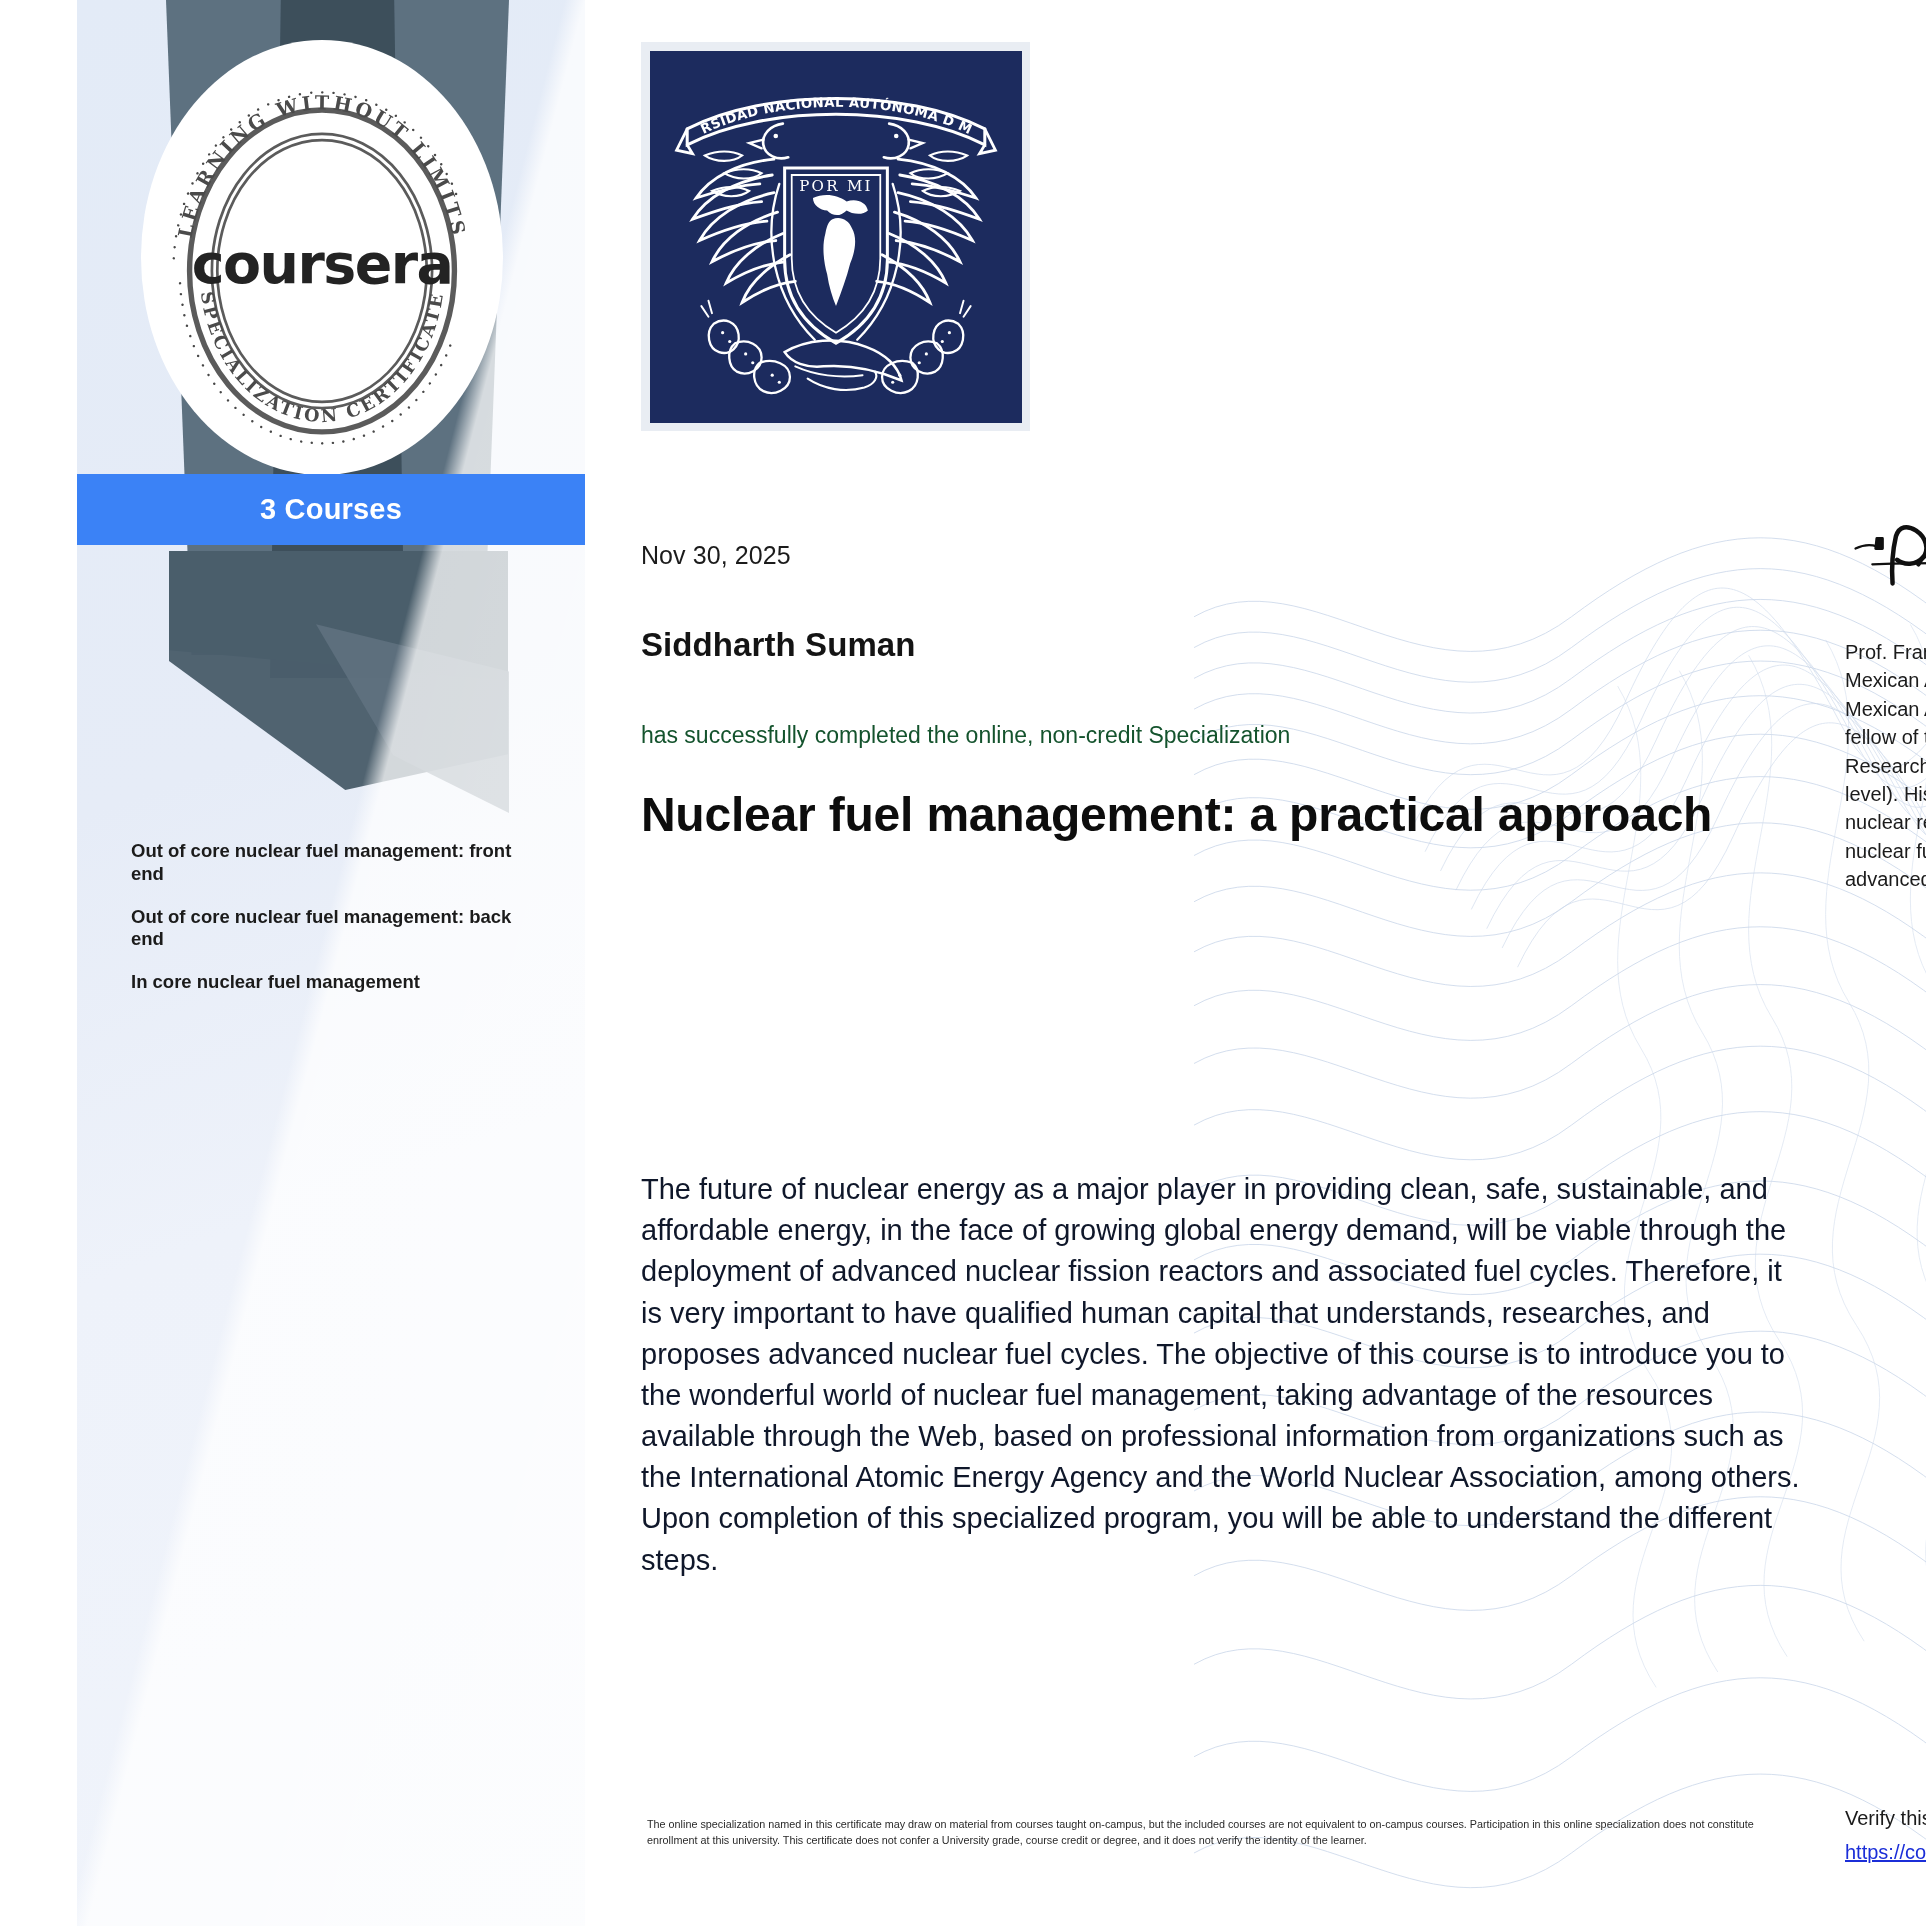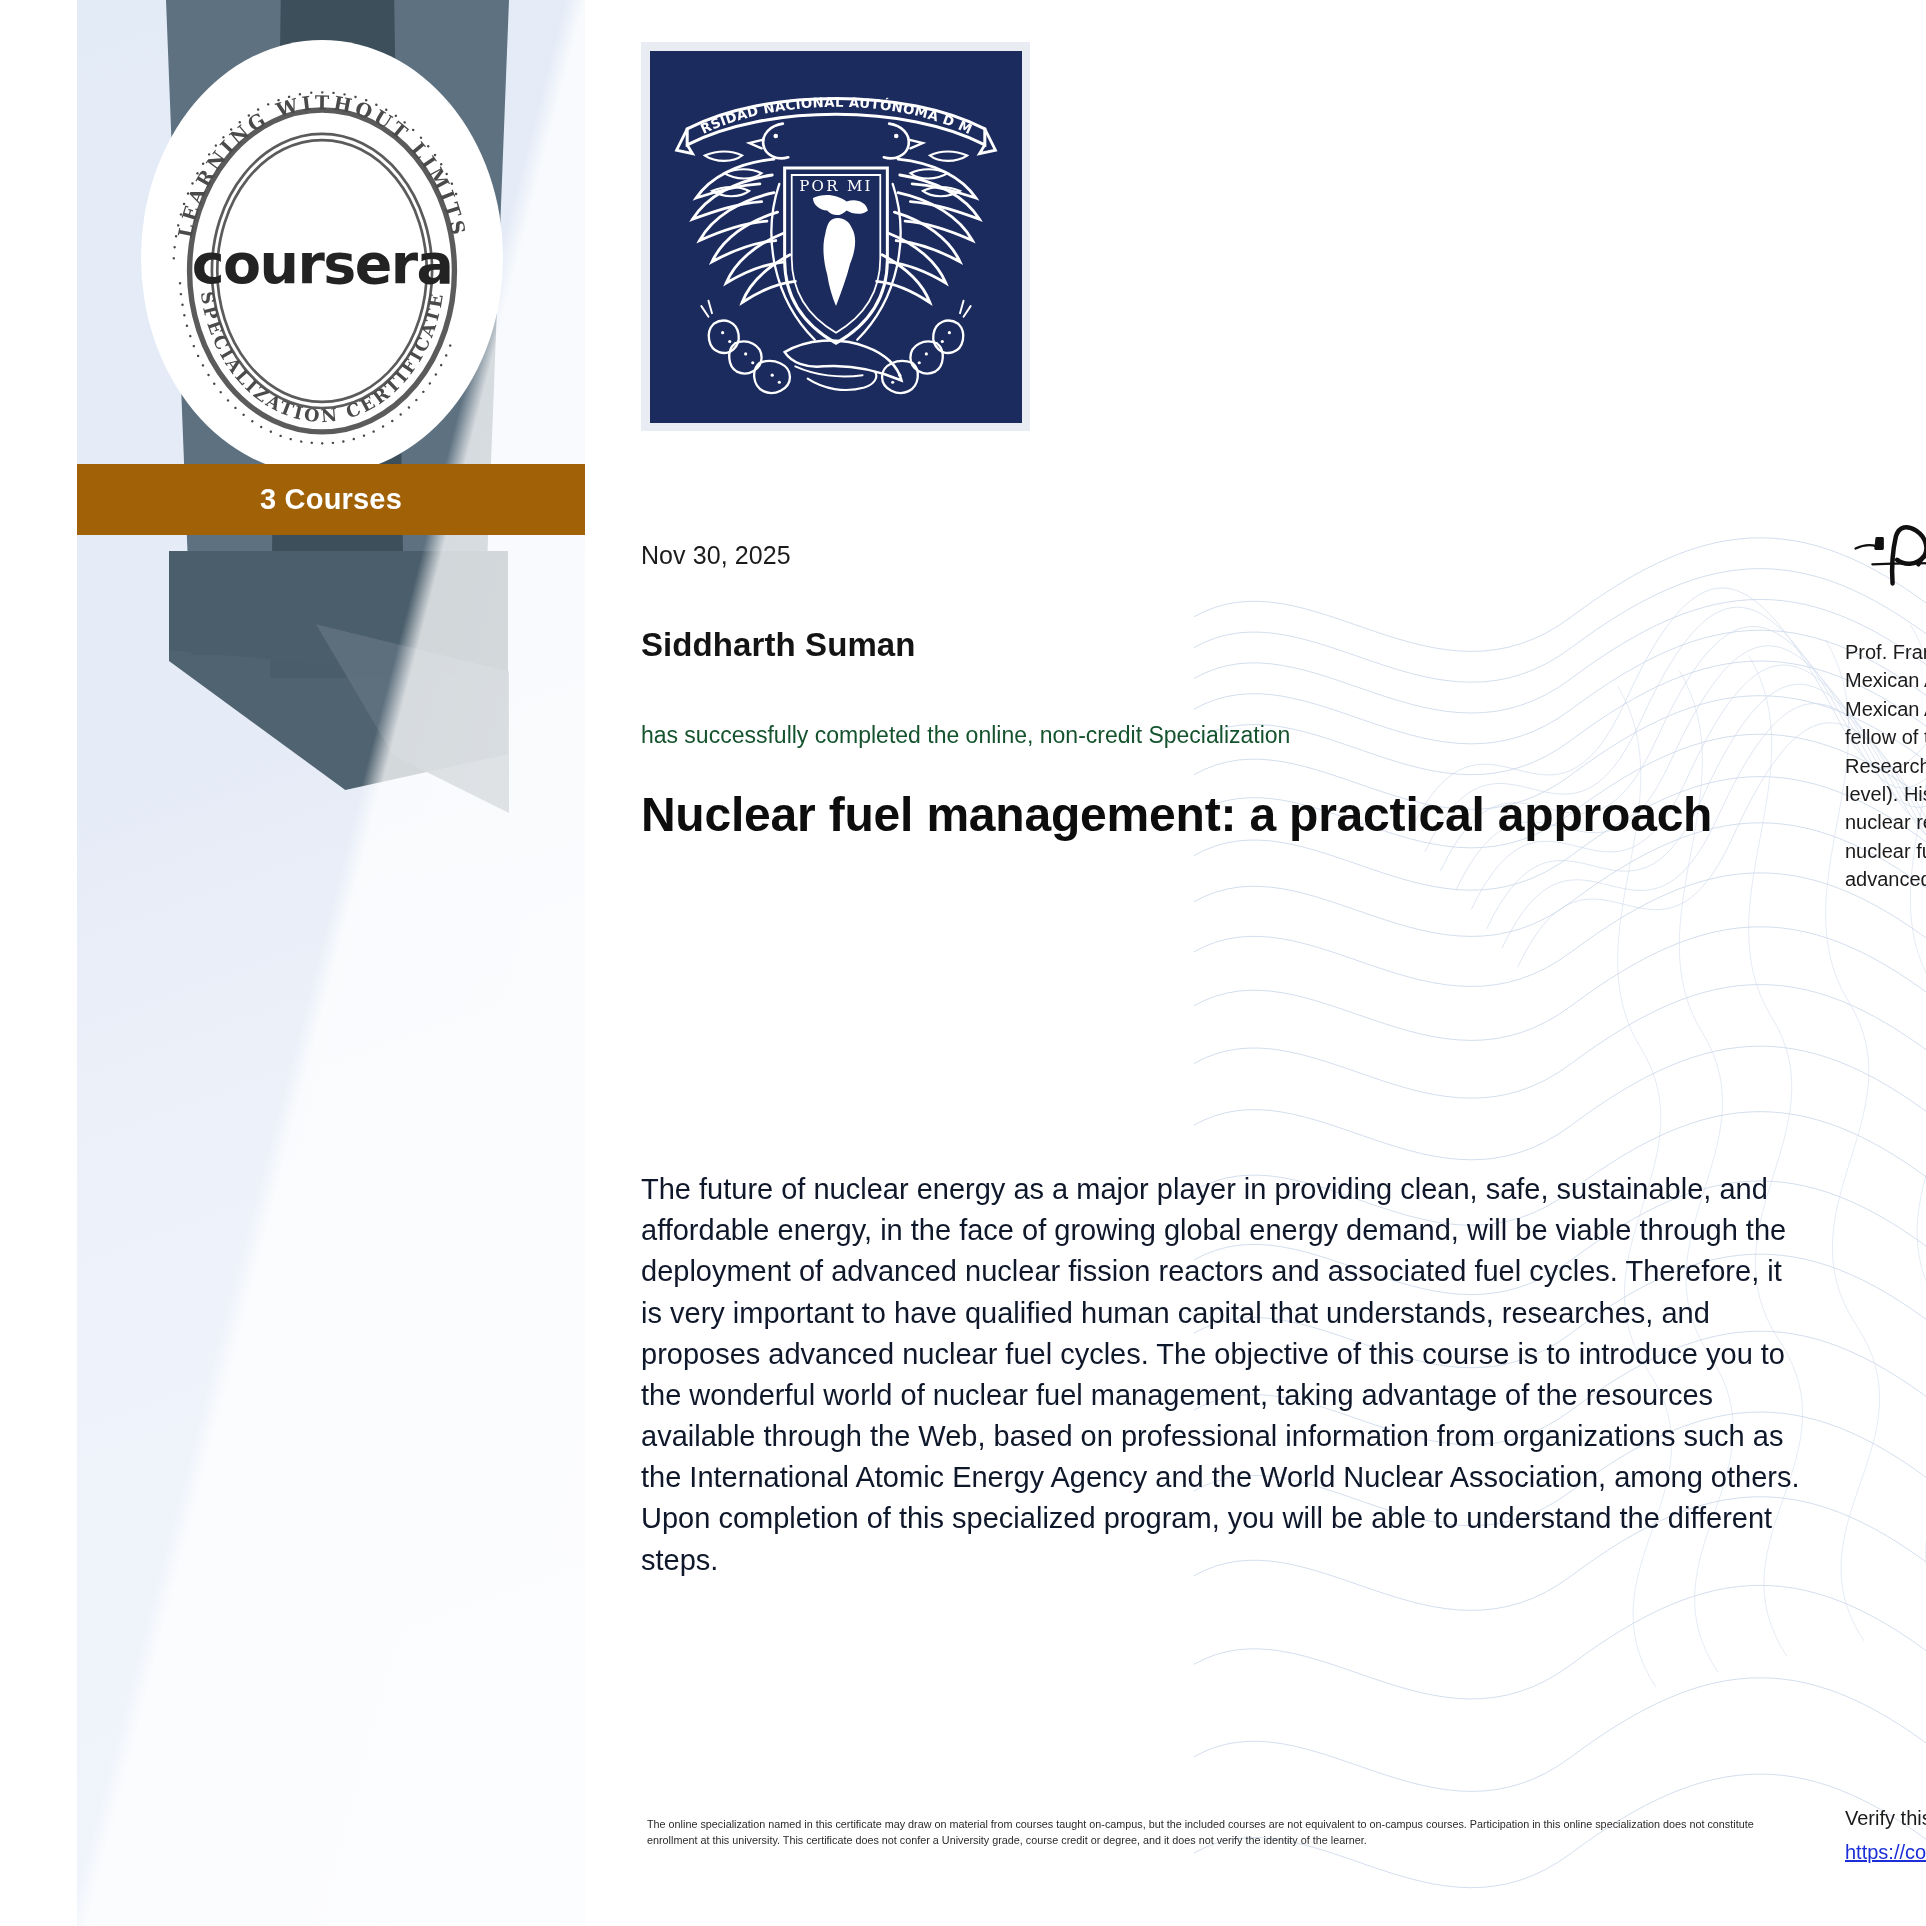--- a/index.html
+++ b/index.html
@@ -73,23 +73,23 @@
     position:absolute; left:141px; top:40px;
     width:362px; height:435px;
     border-radius:50%;
     background:#ffffff;
     display:flex; align-items:center; justify-content:center;
   }
   .seal svg { width:362px; height:435px; display:block; }
 
   
   .banner {
-    position:absolute; left:77px; top:464px;
+    position:absolute; left:77px; top:474px;
     width:508px; height:71px;
-    background:#a16207;
+    background:#3b82f6;
     display:flex; align-items:center; justify-content:center;
   }
   .banner-text {
     color:#ffffff;
     font-size:29px;
     font-weight:bold;
     letter-spacing:0.2px;
     font-family:"Liberation Sans", sans-serif;
   }
 
@@ -223,20 +223,25 @@
         <textPath href="#arcBottom" startOffset="50%" text-anchor="middle">SPECIALIZATION CERTIFICATE</textPath>
       </text>
       <text x="235" y="316" text-anchor="middle" font-family="DejaVu Sans, sans-serif" font-size="72" font-weight="bold" fill="#232323" letter-spacing="-2">coursera</text>
     </svg>
   </div>
 
   <div class="banner">
     <span class="banner-text">3 Courses</span>
   </div>
 
+  <div class="course-list">
+    <div class="course-item">Out of core nuclear fuel management: front end</div>
+    <div class="course-item">Out of core nuclear fuel management: back end</div>
+    <div class="course-item">In core nuclear fuel management</div>
+  </div>
 
   <div class="guilloche">
     <svg width="1348" height="1502" viewBox="0 0 3500 3900" xmlns="http://www.w3.org/2000/svg">
       <g fill="none" stroke="#c3d1e6" stroke-width="2.2" opacity="0.85">
 
         <g id="wavesH">
           <path d="M 0 420 C 300 250, 620 690, 980 420 S 1600 140, 1960 430 S 2560 720, 2940 420 S 3400 230, 3500 400"></path>
           <path d="M 0 500 C 300 330, 620 770, 980 500 S 1600 220, 1960 510 S 2560 800, 2940 500 S 3400 310, 3500 480"></path>
           <path d="M 0 580 C 300 410, 620 850, 980 580 S 1600 300, 1960 590 S 2560 880, 2940 580 S 3400 390, 3500 560"></path>
           <path d="M 0 660 C 300 490, 620 930, 980 660 S 1600 380, 1960 670 S 2560 960, 2940 660 S 3400 470, 3500 640"></path>

